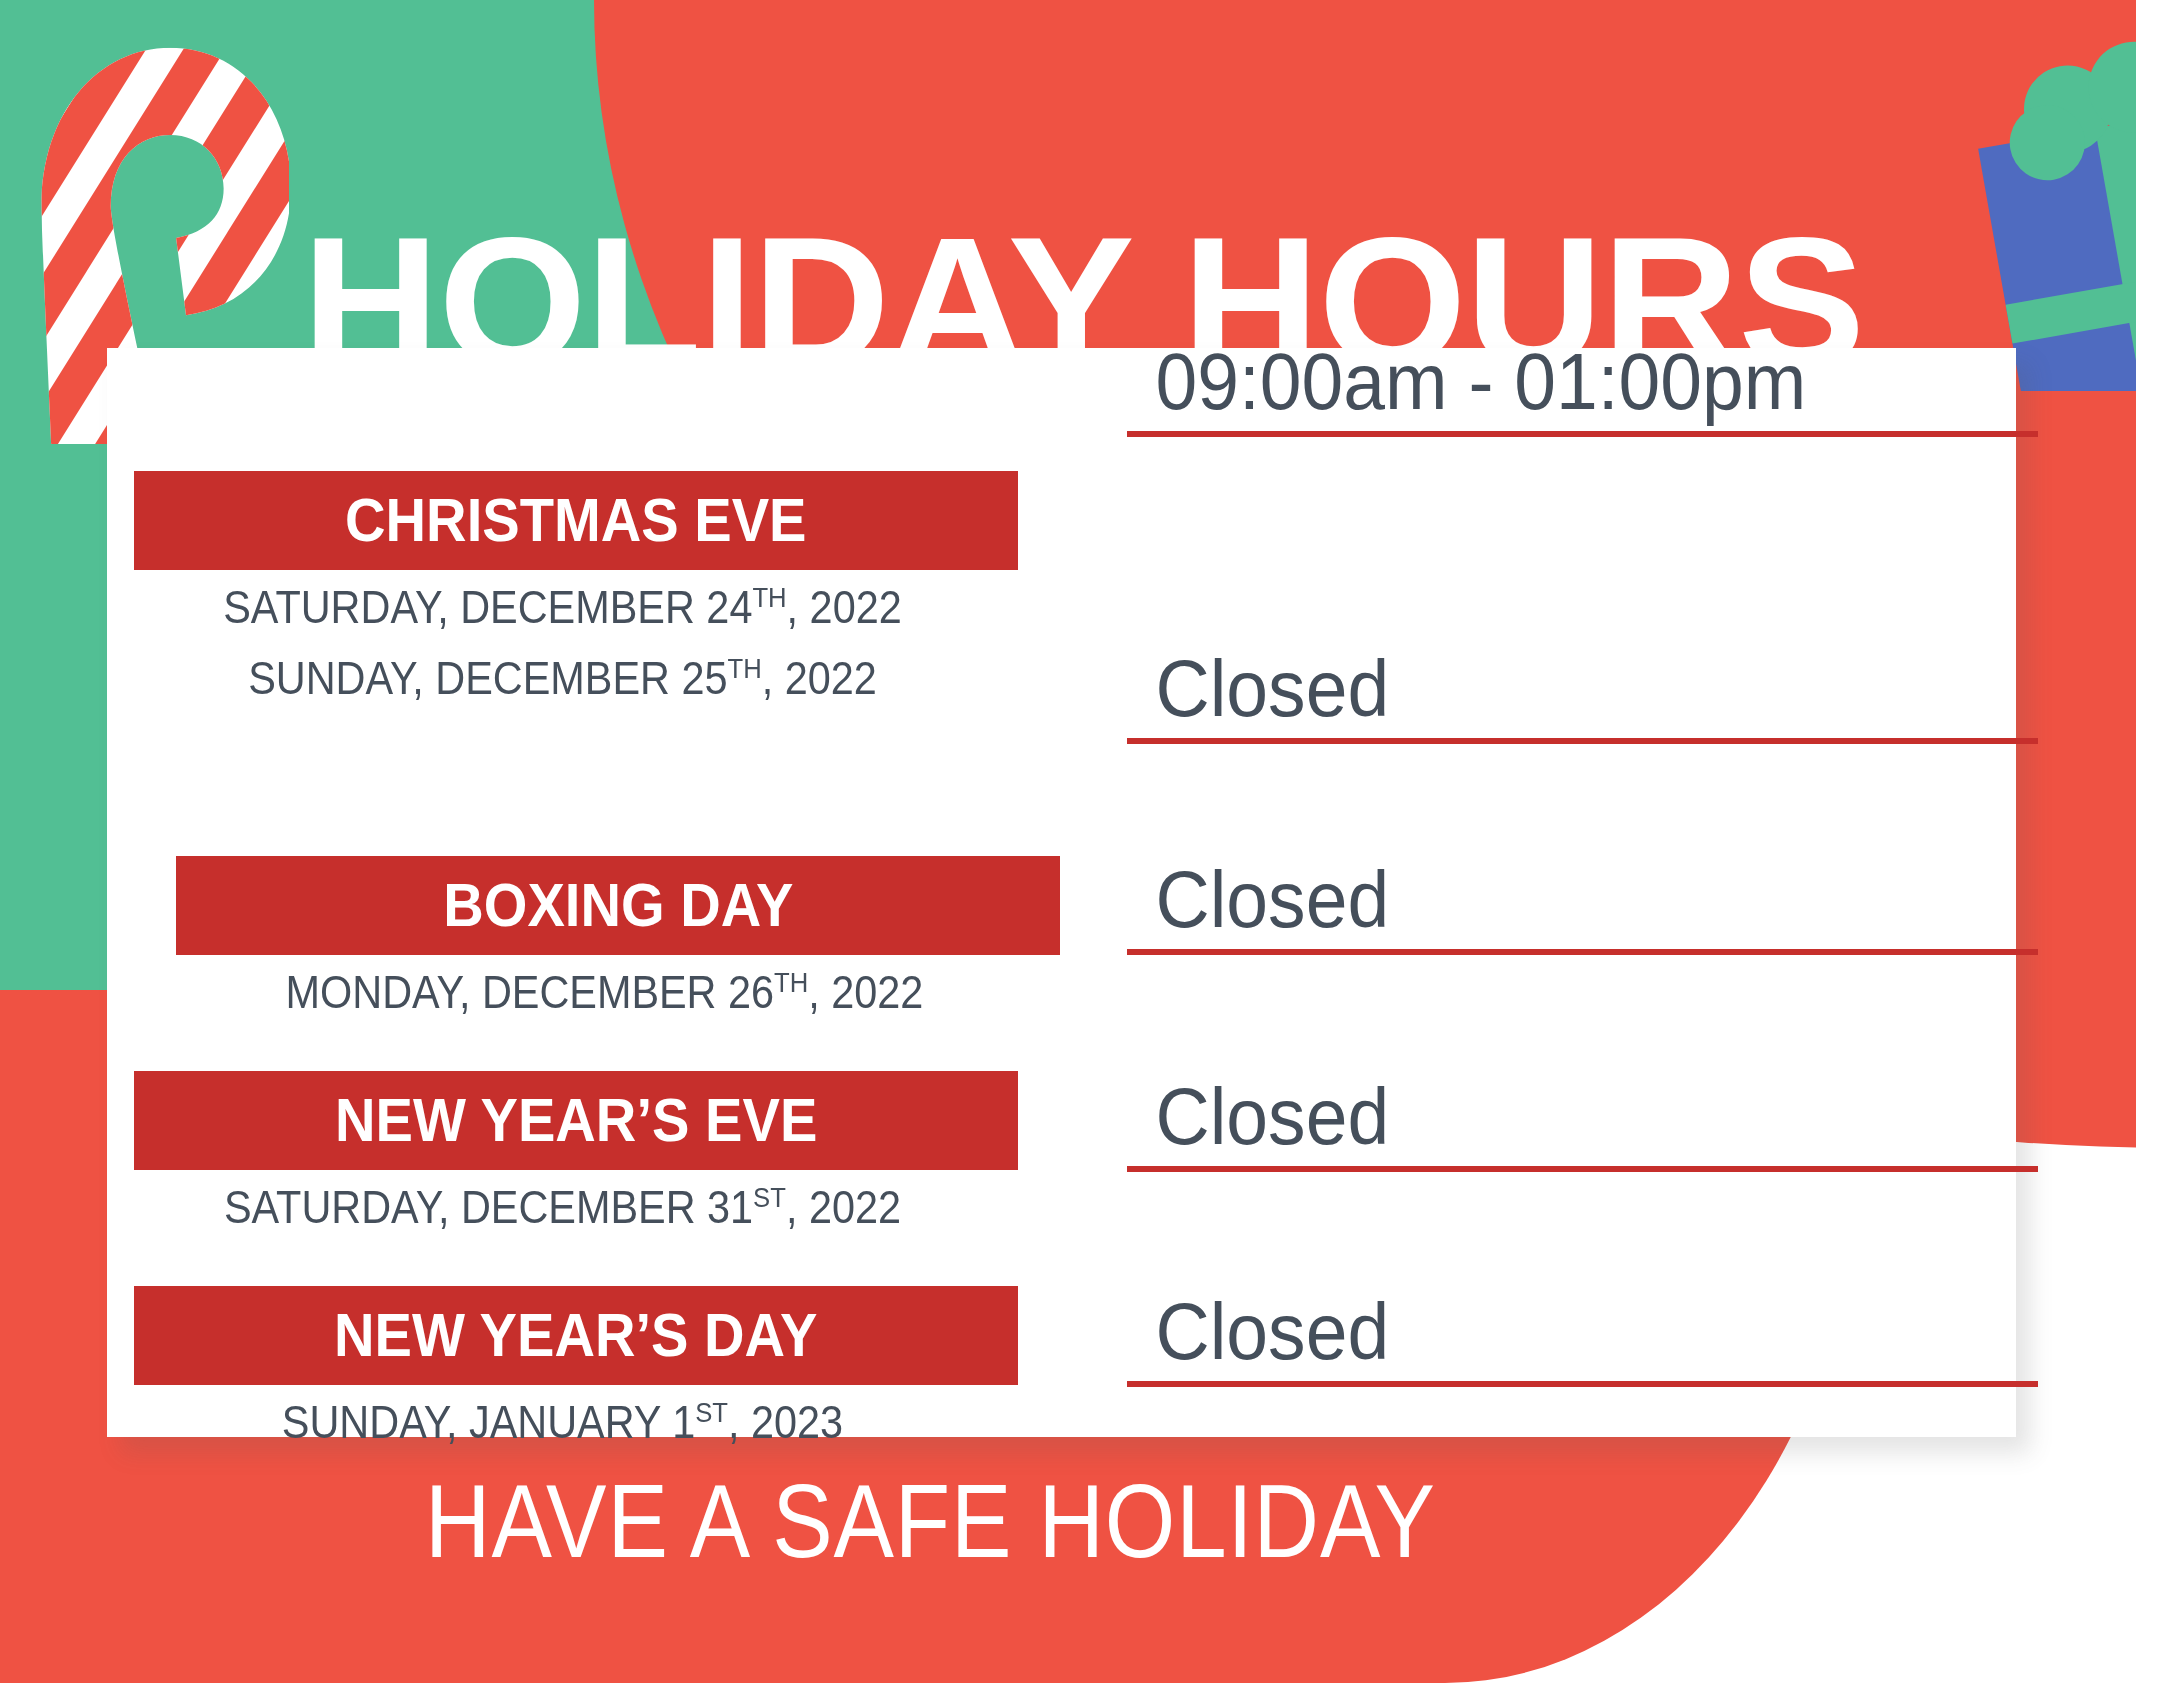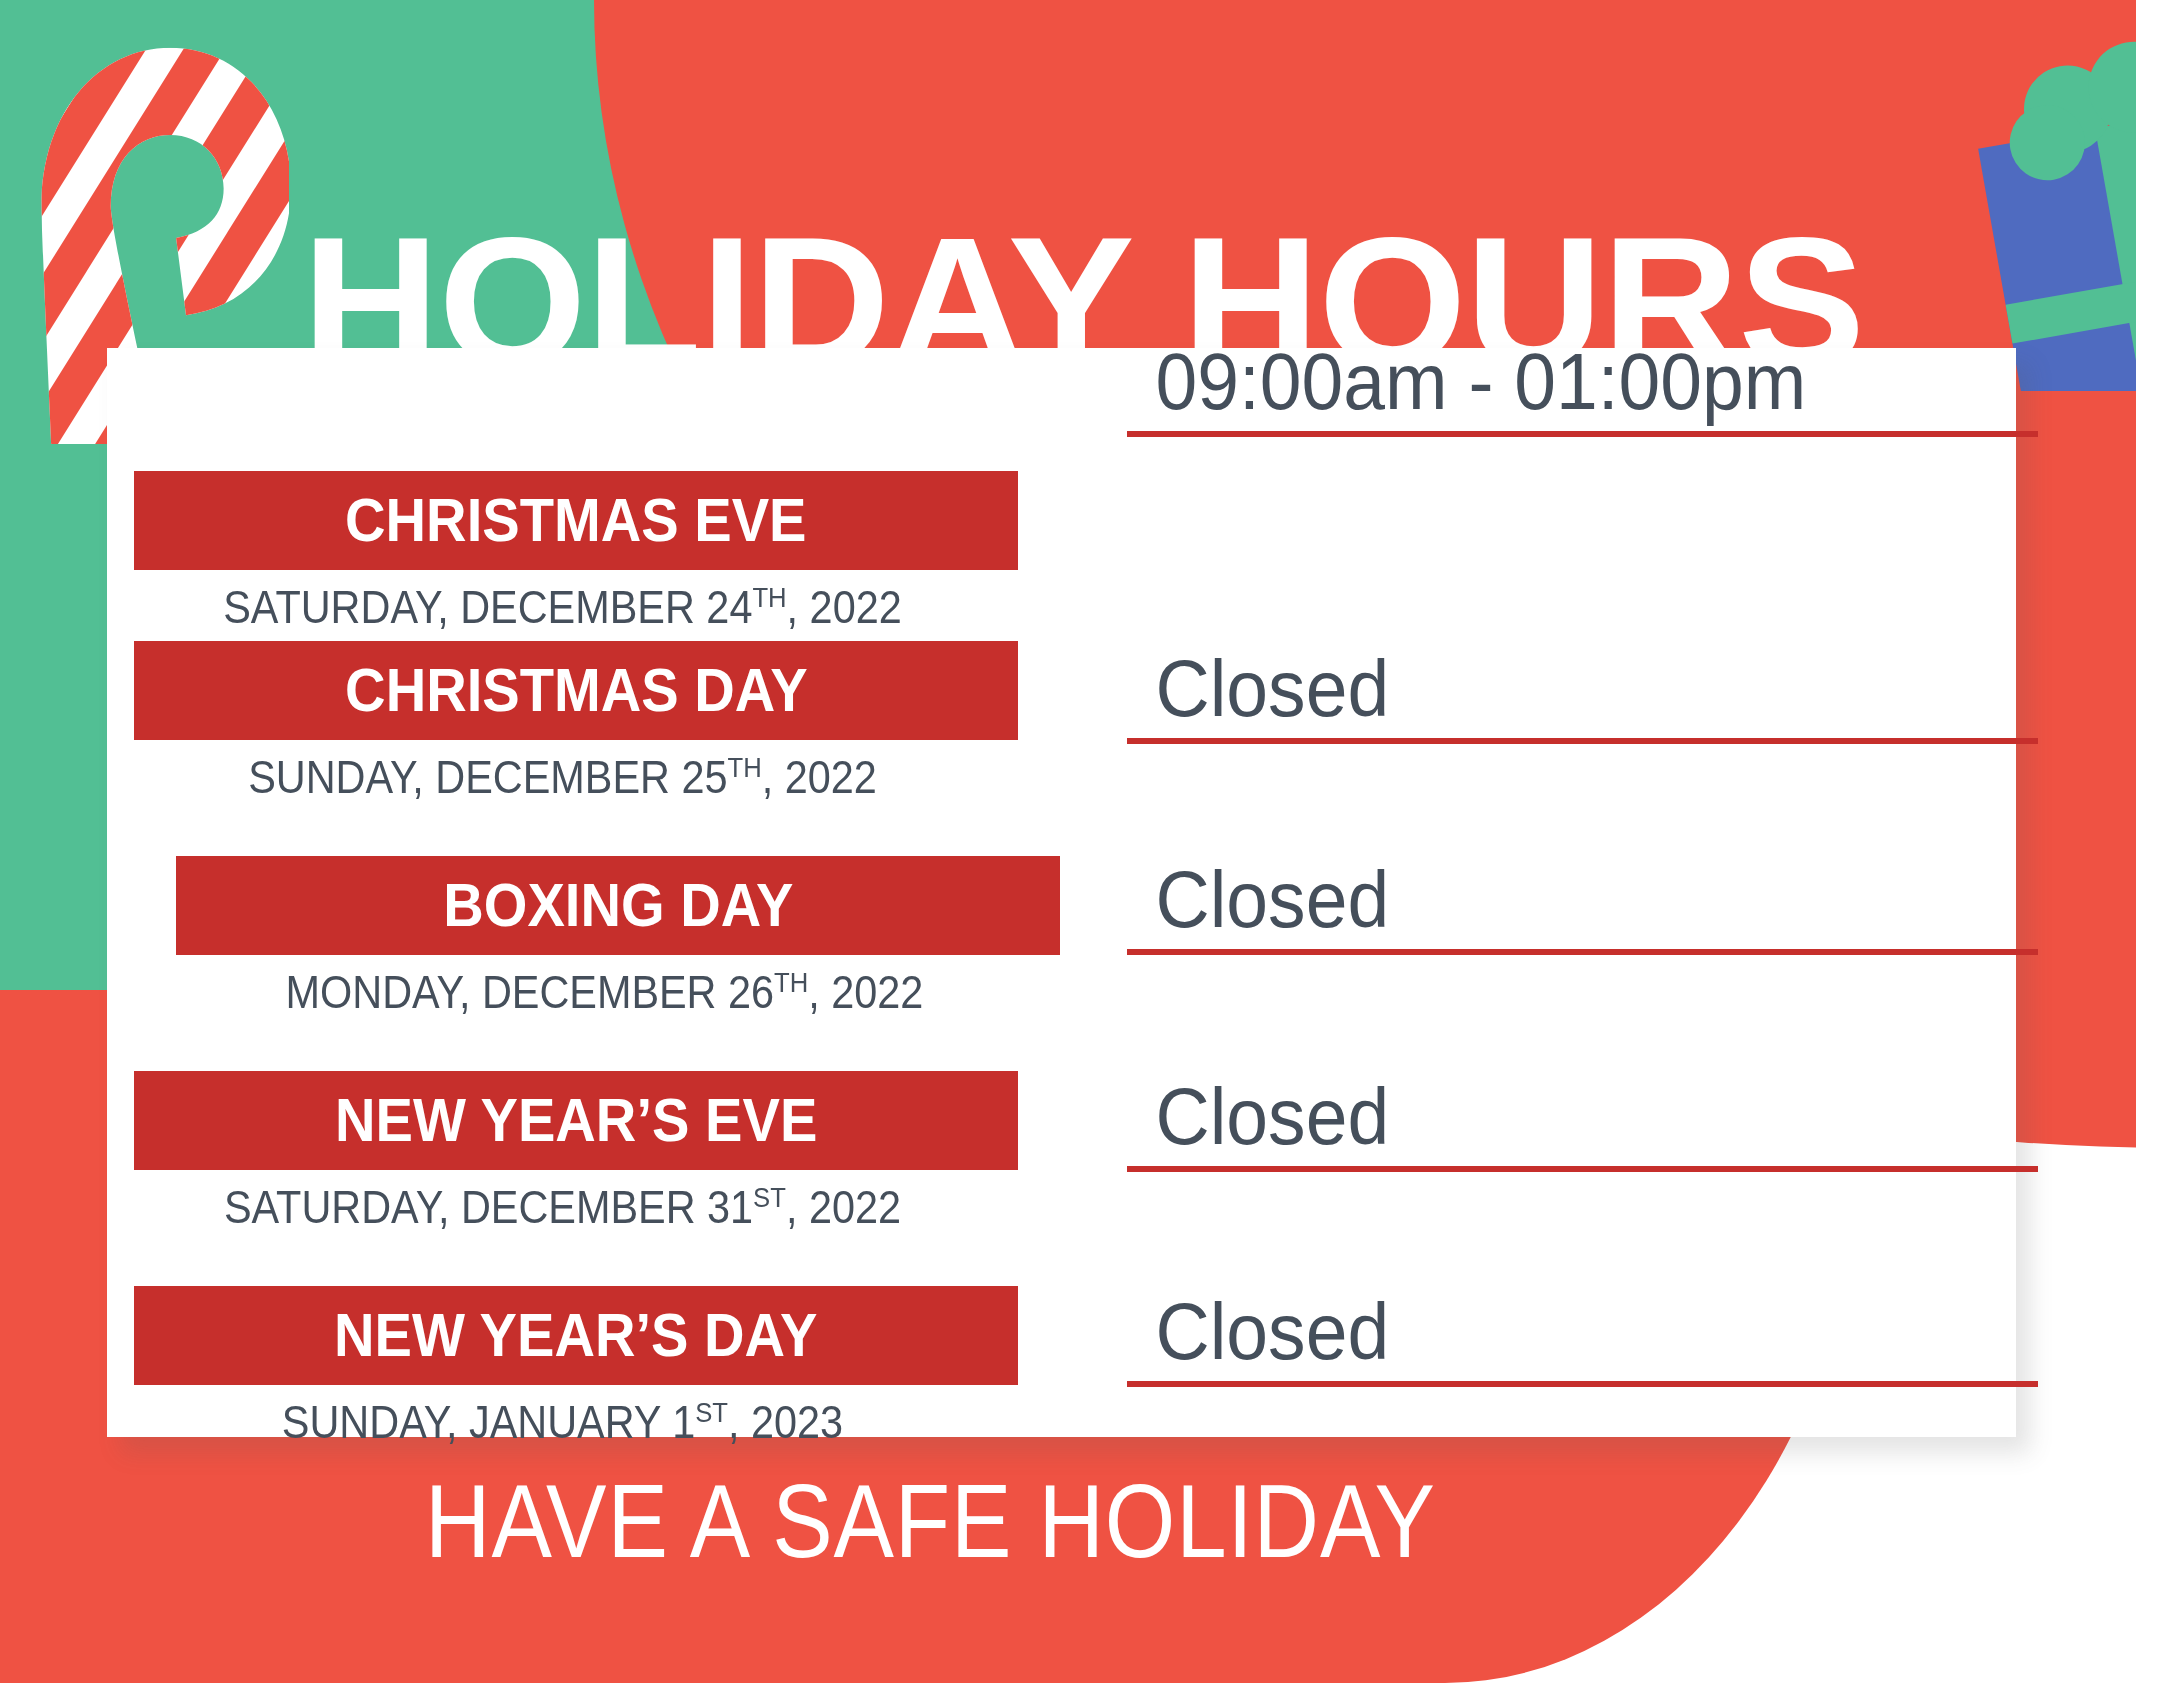--- a/index.html
+++ b/index.html
@@ -280,23 +280,20 @@
           <div class="day-date"><span>SATURDAY, DECEMBER 24</span><sup>TH</sup><span>, 2022</span></div>
         </div>
         <div class="row-right">
           <div class="hours-value">09:00am - 01:00pm</div>
           <div class="hours-rule"></div>
         </div>
       </div>
 
       <div class="hours-row row-2">
         <div class="row-left">
-          <div class="day-banner">
-            <span class="day-banner-label">CHRISTMAS DAY</span>
-          </div>
           <div class="day-date"><span>SUNDAY, DECEMBER 25</span><sup>TH</sup><span>, 2022</span></div>
         </div>
         <div class="row-right">
           <div class="hours-value">Closed</div>
           <div class="hours-rule"></div>
         </div>
       </div>
 
       <div class="hours-row row-3">
         <div class="row-left">

